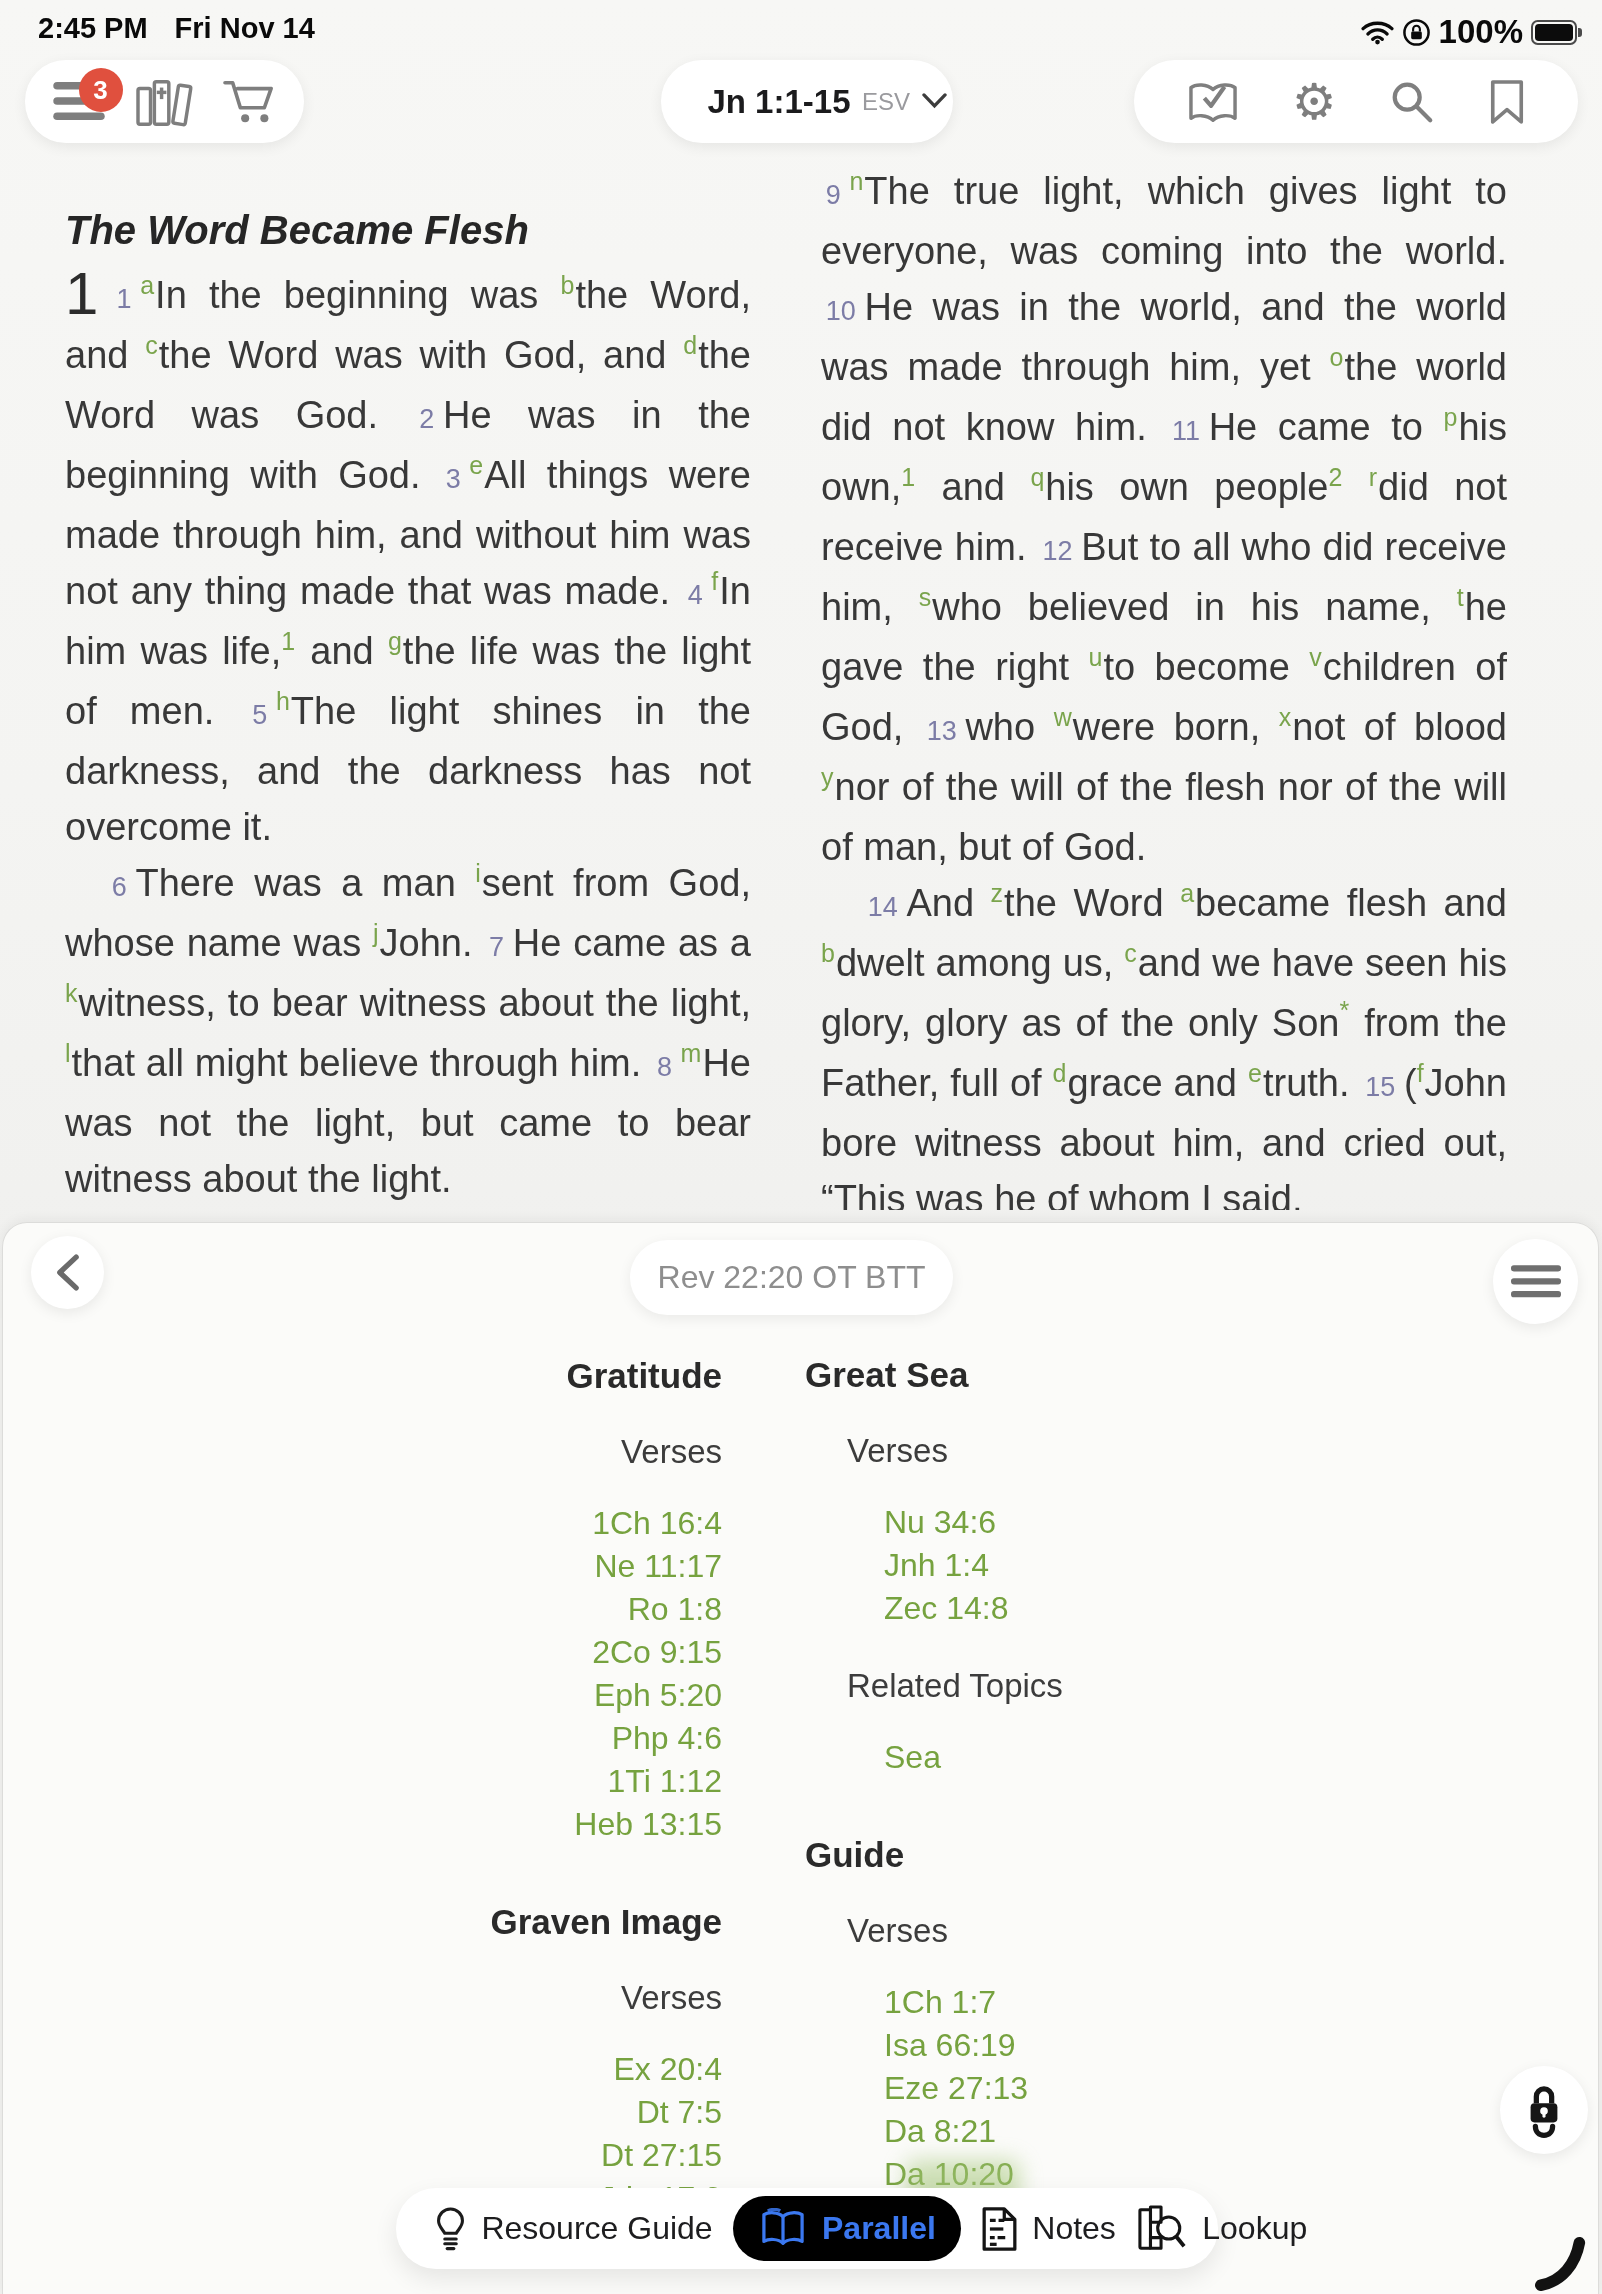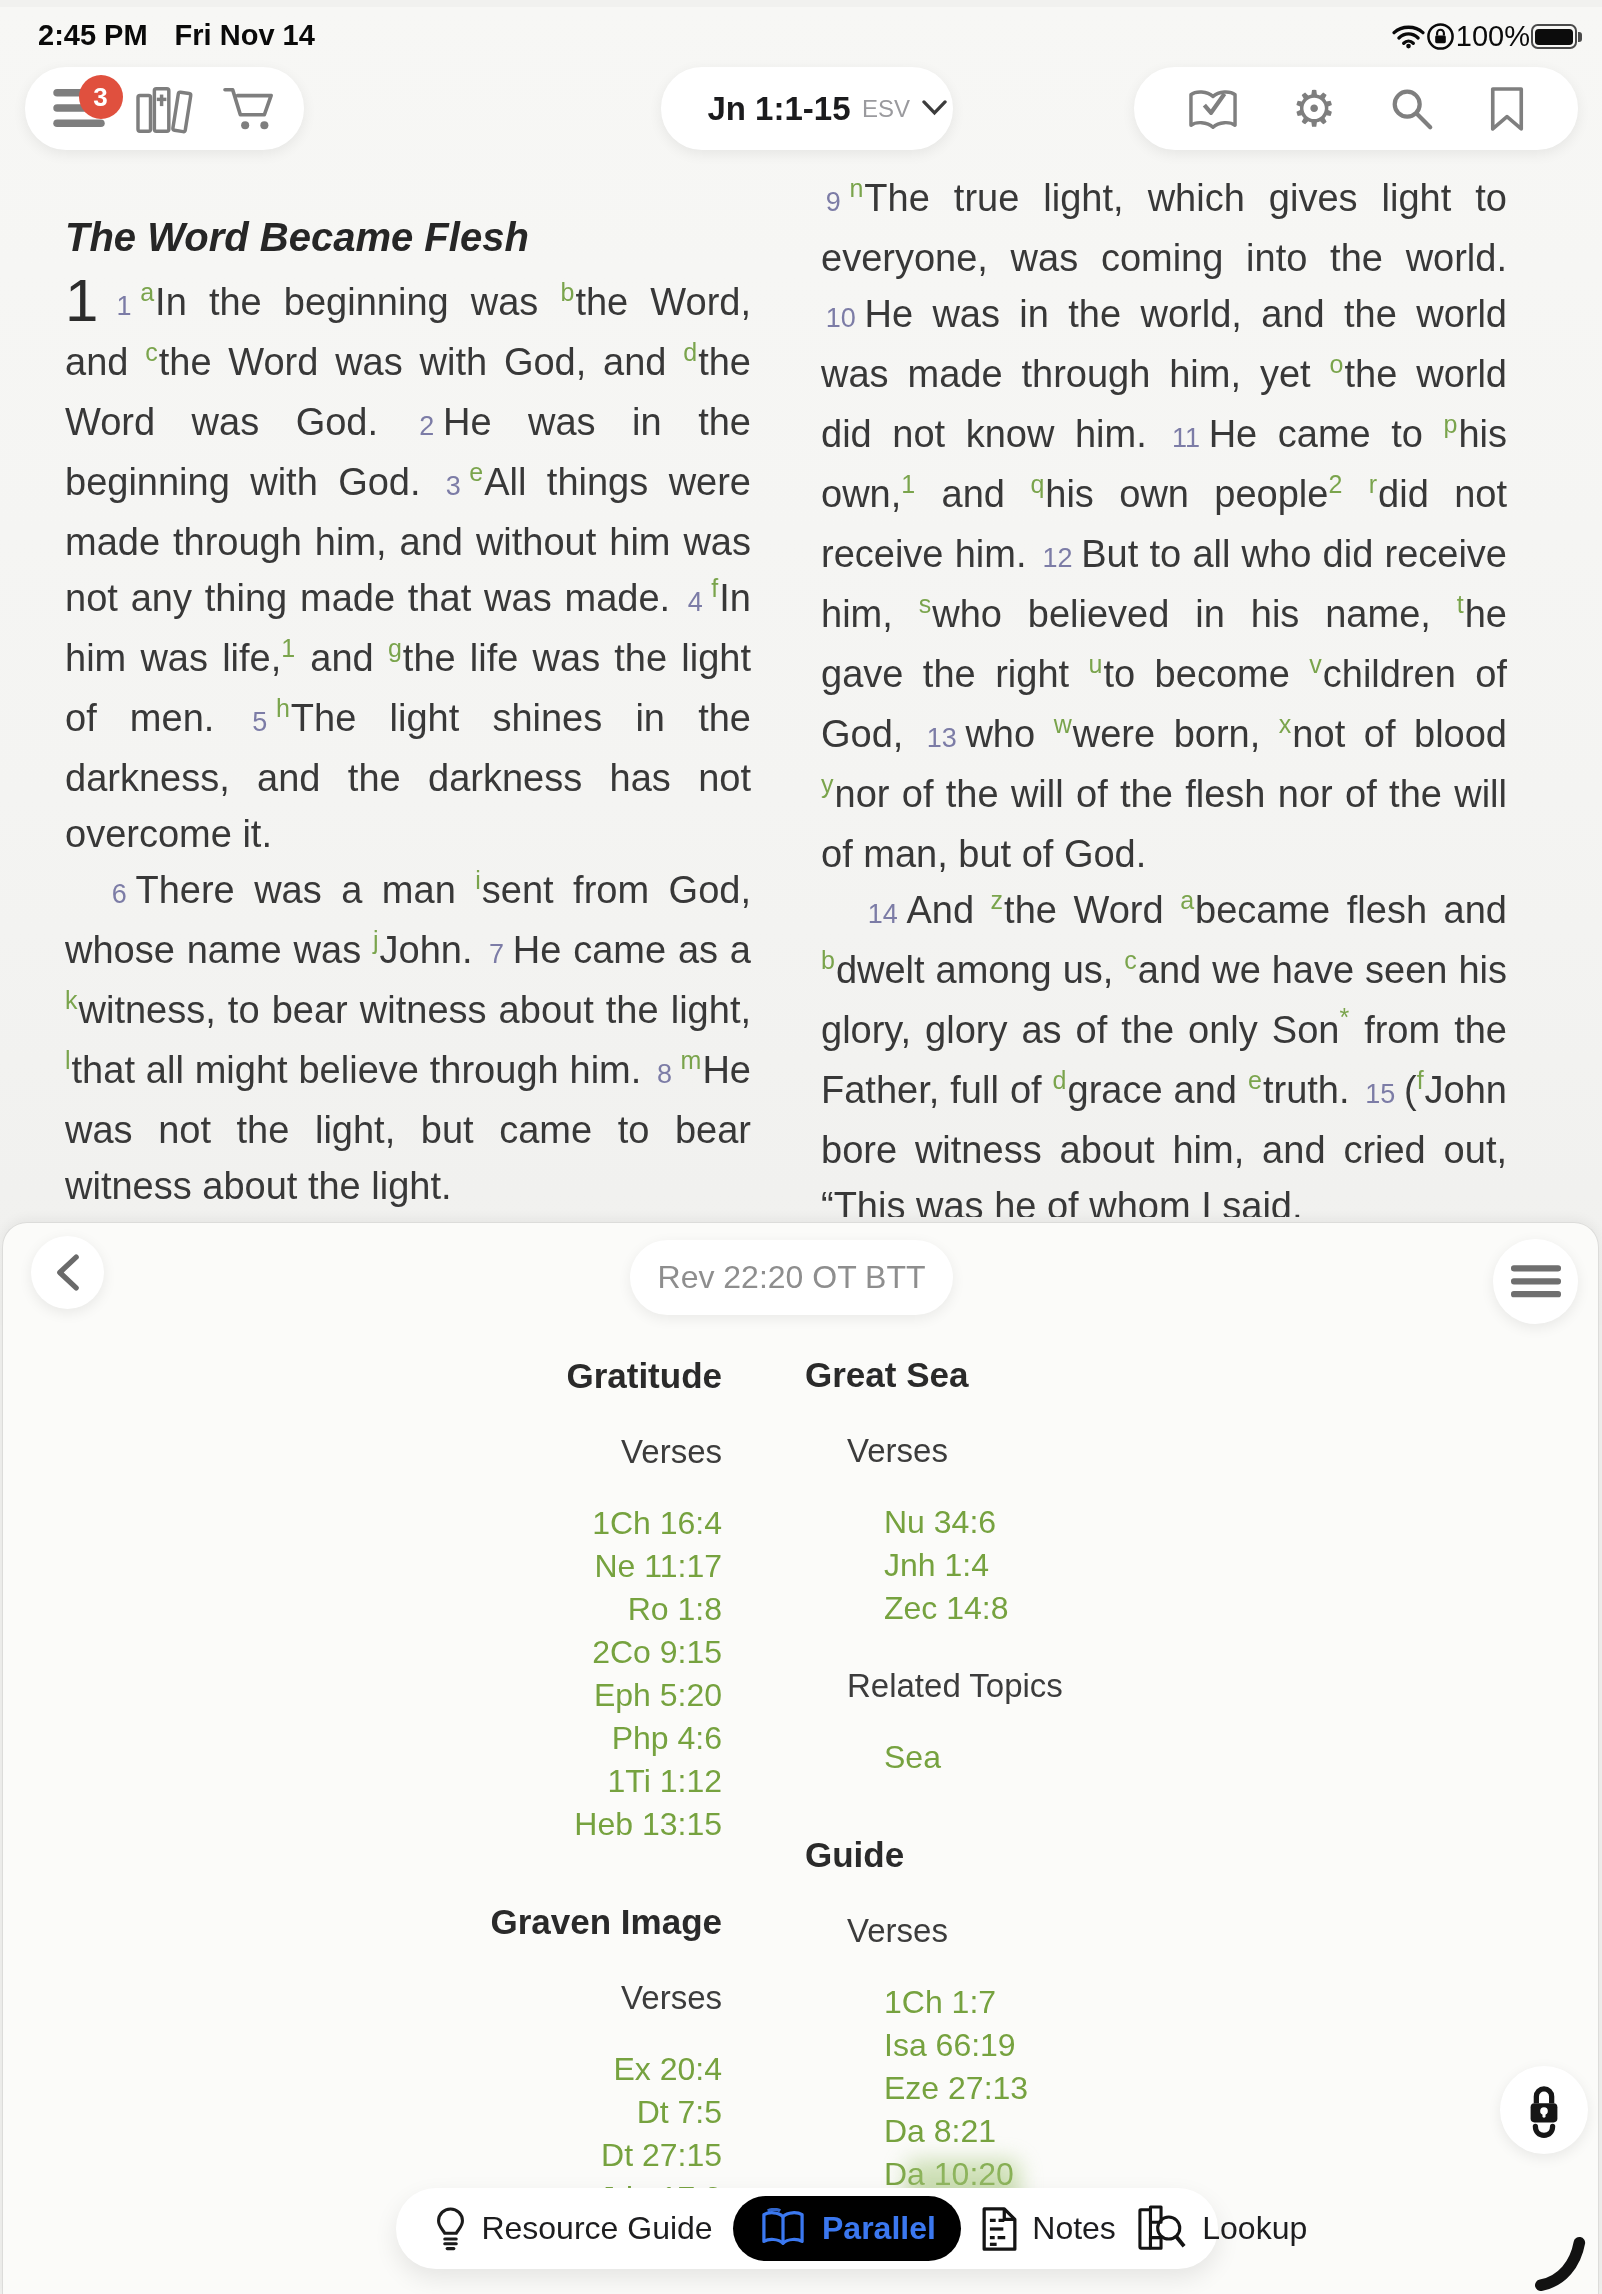--- a/index.html
+++ b/index.html
@@ -2,26 +2,26 @@
 <html><head>
 <meta charset="utf-8">
 <style>
   html,body{margin:0;padding:0;}
   body{width:1602px;height:2294px;position:relative;overflow:hidden;
        background:#f1f1ef;font-family:"Liberation Sans",sans-serif;
        -webkit-font-smoothing:antialiased;}
   .abs{position:absolute;}
 
   
-  #bible-pane{left:0;top:7px;width:1602px;height:1318px;
+  #bible-pane{left:0;top:0;width:1602px;height:1318px;
     background:linear-gradient(180deg,#f7f7f5 0%,#f4f4f2 60%,#f0f0ee 100%);}
 
   
   .status-left{left:38px;top:11.5px;display:flex;gap:27px;font-size:29px;font-weight:700;color:#0a0a0a;}
-  .status-right{right:25px;top:13.4px;display:flex;align-items:center;gap:1px;font-size:29px;font-weight:400;color:#0a0a0a;}
+  .status-right{right:25px;top:13.4px;display:flex;align-items:center;gap:8px;font-size:33px;font-weight:700;color:#0a0a0a;}
   .battery{position:relative;width:42px;height:21px;border:2.4px solid #4a4a4a;border-radius:6.7px;}
   .battery .fill{position:absolute;left:2.4px;top:2.4px;right:2.4px;bottom:2.4px;background:#0c0c0c;border-radius:3.8px;}
   .battery .tip{position:absolute;right:-6.7px;top:5.8px;width:3.8px;height:9.6px;background:#4a4a4a;border-radius:0 2.9px 2.9px 0;}
 
   
   .pill{position:absolute;background:#ffffff;border-radius:41px;
         box-shadow:0 3.8px 13.4px rgba(0,0,0,0.07);display:flex;align-items:center;}
   #left-pill{left:25px;top:60px;width:279px;height:83px;justify-content:space-evenly;}
   #center-pill{left:661px;top:60px;width:292px;height:83px;justify-content:center;gap:11.5px;cursor:pointer;}
   #right-pill{left:1134px;top:60px;width:444px;height:83px;justify-content:space-evenly;}

